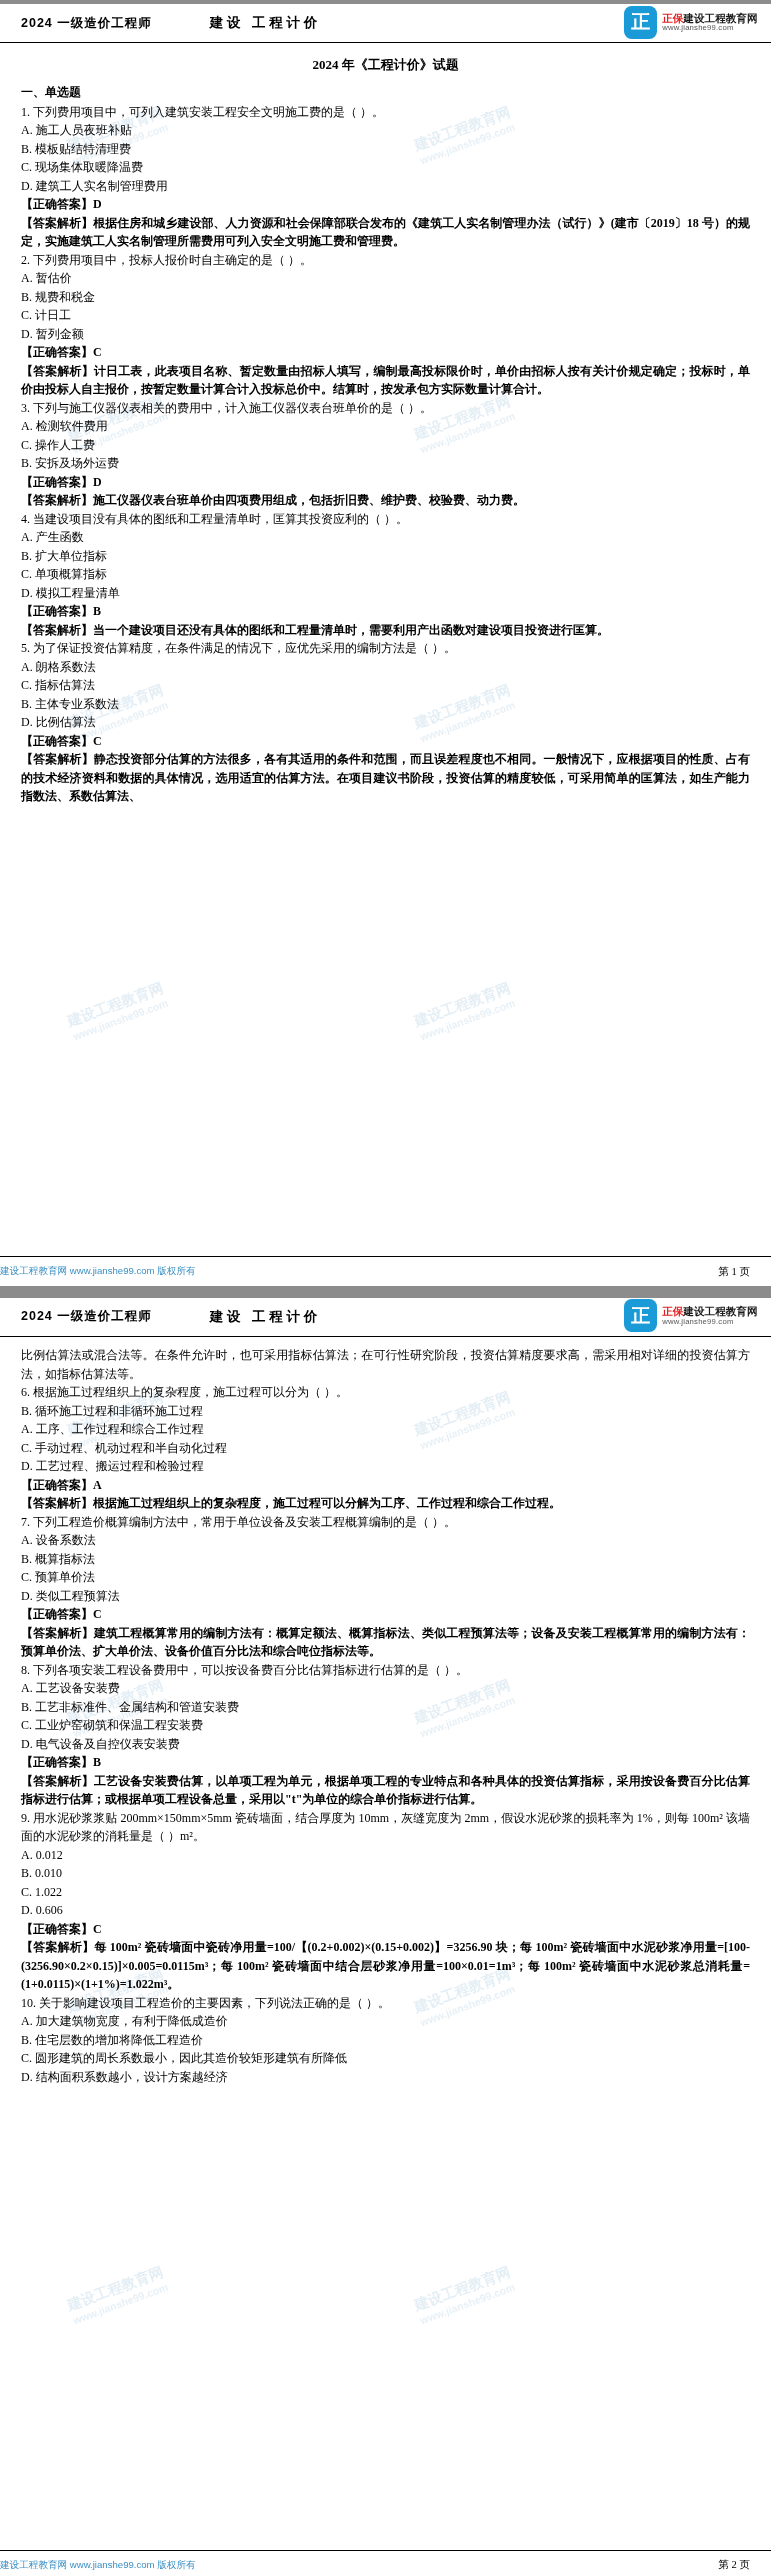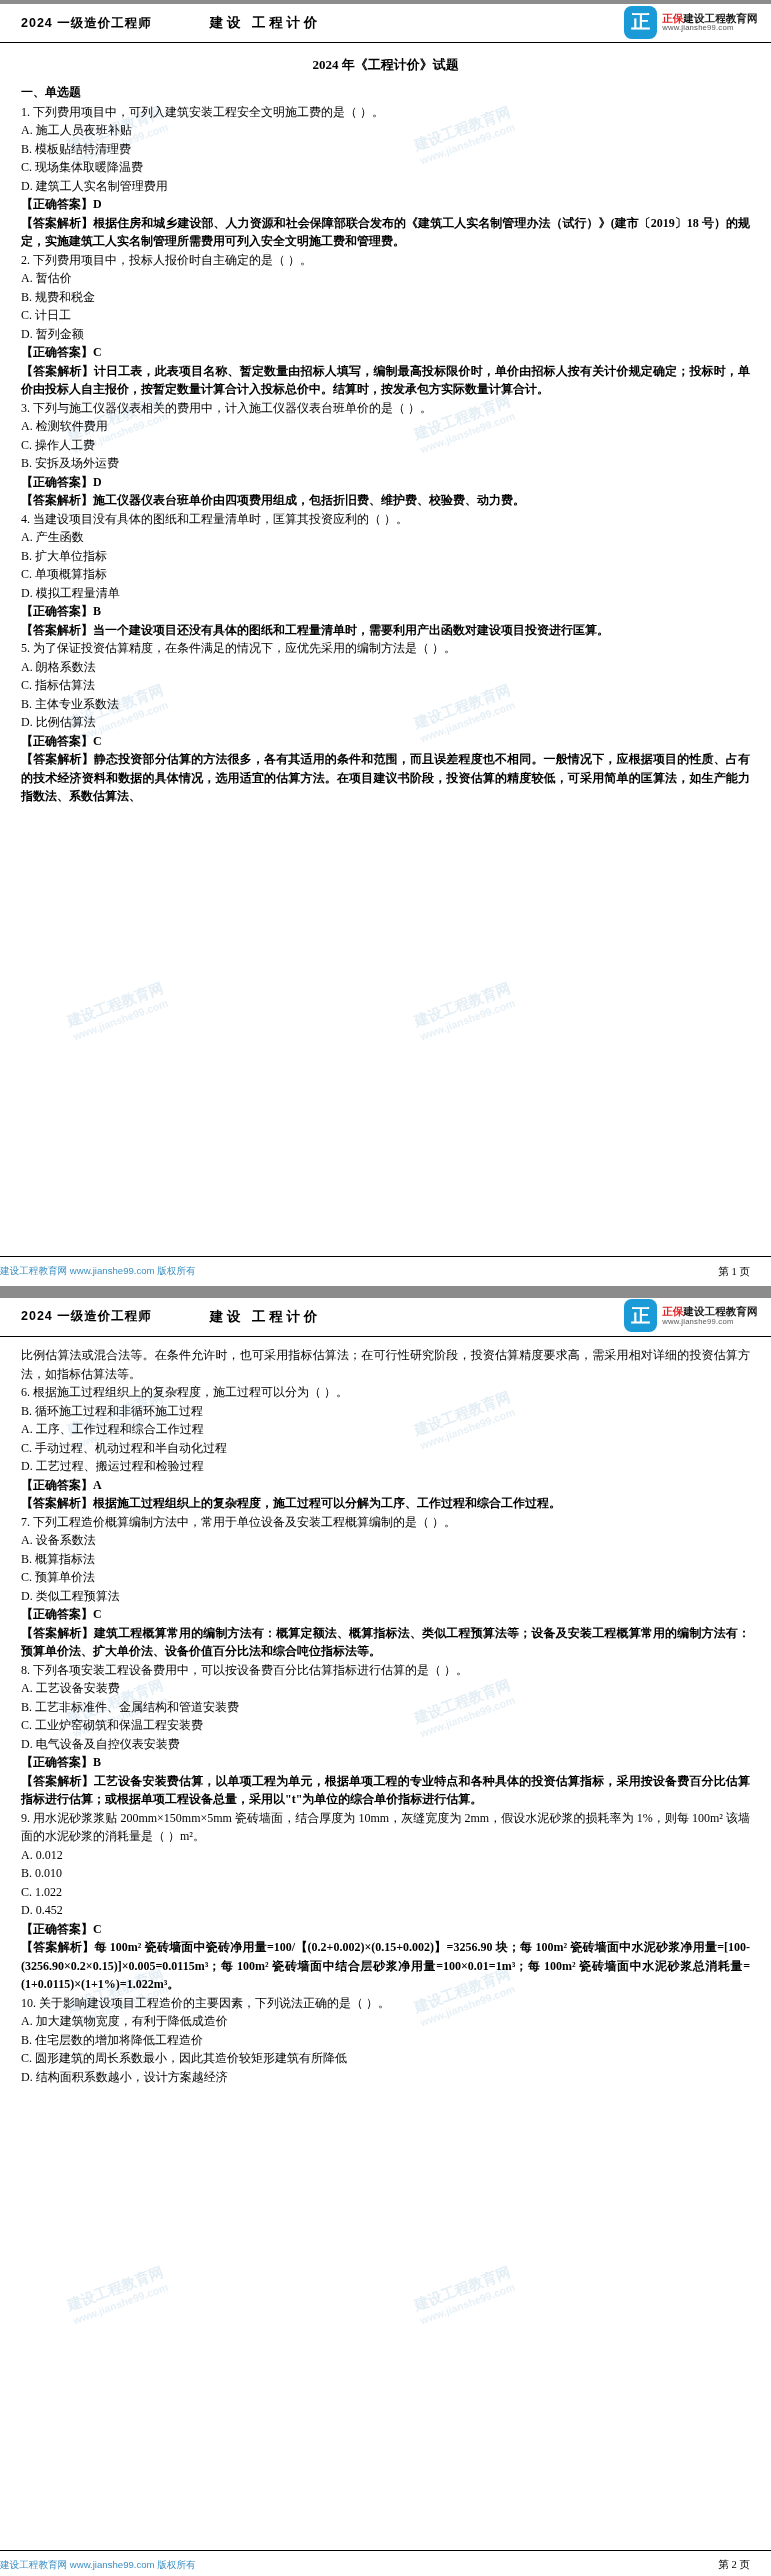--- a/index.html
+++ b/index.html
@@ -169,21 +169,21 @@
         <p class="just">A. 工艺设备安装费</p>
         <p class="just">B. 工艺非标准件、金属结构和管道安装费</p>
         <p class="just">C. 工业炉窑砌筑和保温工程安装费</p>
         <p class="just">D. 电气设备及自控仪表安装费</p>
         <p class="just ans">【正确答案】B</p>
         <p class="just ans">【答案解析】工艺设备安装费估算，以单项工程为单元，根据单项工程的专业特点和各种具体的投资估算指标，采用按设备费百分比估算指标进行估算；或根据单项工程设备总量，采用以"t"为单位的综合单价指标进行估算。</p>
         <p class="just">9. 用水泥砂浆浆贴 200mm×150mm×5mm 瓷砖墙面，结合厚度为 10mm，灰缝宽度为 2mm，假设水泥砂浆的损耗率为 1%，则每 100m² 该墙面的水泥砂浆的消耗量是（  ）m²。</p>
         <p class="just">A. 0.012</p>
         <p class="just">B. 0.010</p>
         <p class="just">C. 1.022</p>
-        <p class="just">D. 0.452</p>
+        <p class="just">D. 0.606</p>
         <p class="just ans">【正确答案】C</p>
         <p class="just ans">【答案解析】每 100m² 瓷砖墙面中瓷砖净用量=100/【(0.2+0.002)×(0.15+0.002)】=3256.90 块；每 100m² 瓷砖墙面中水泥砂浆净用量=[100-(3256.90×0.2×0.15)]×0.005=0.0115m³；每 100m² 瓷砖墙面中结合层砂浆净用量=100×0.01=1m³；每 100m² 瓷砖墙面中水泥砂浆总消耗量=(1+0.0115)×(1+1%)=1.022m³。</p>
         <p class="just">10. 关于影响建设项目工程造价的主要因素，下列说法正确的是（  ）。</p>
         <p class="just">A. 加大建筑物宽度，有利于降低成造价</p>
         <p class="just">B. 住宅层数的增加将降低工程造价</p>
         <p class="just">C. 圆形建筑的周长系数最小，因此其造价较矩形建筑有所降低</p>
         <p class="just">D. 结构面积系数越小，设计方案越经济</p>
       </div>
   </div>
 

